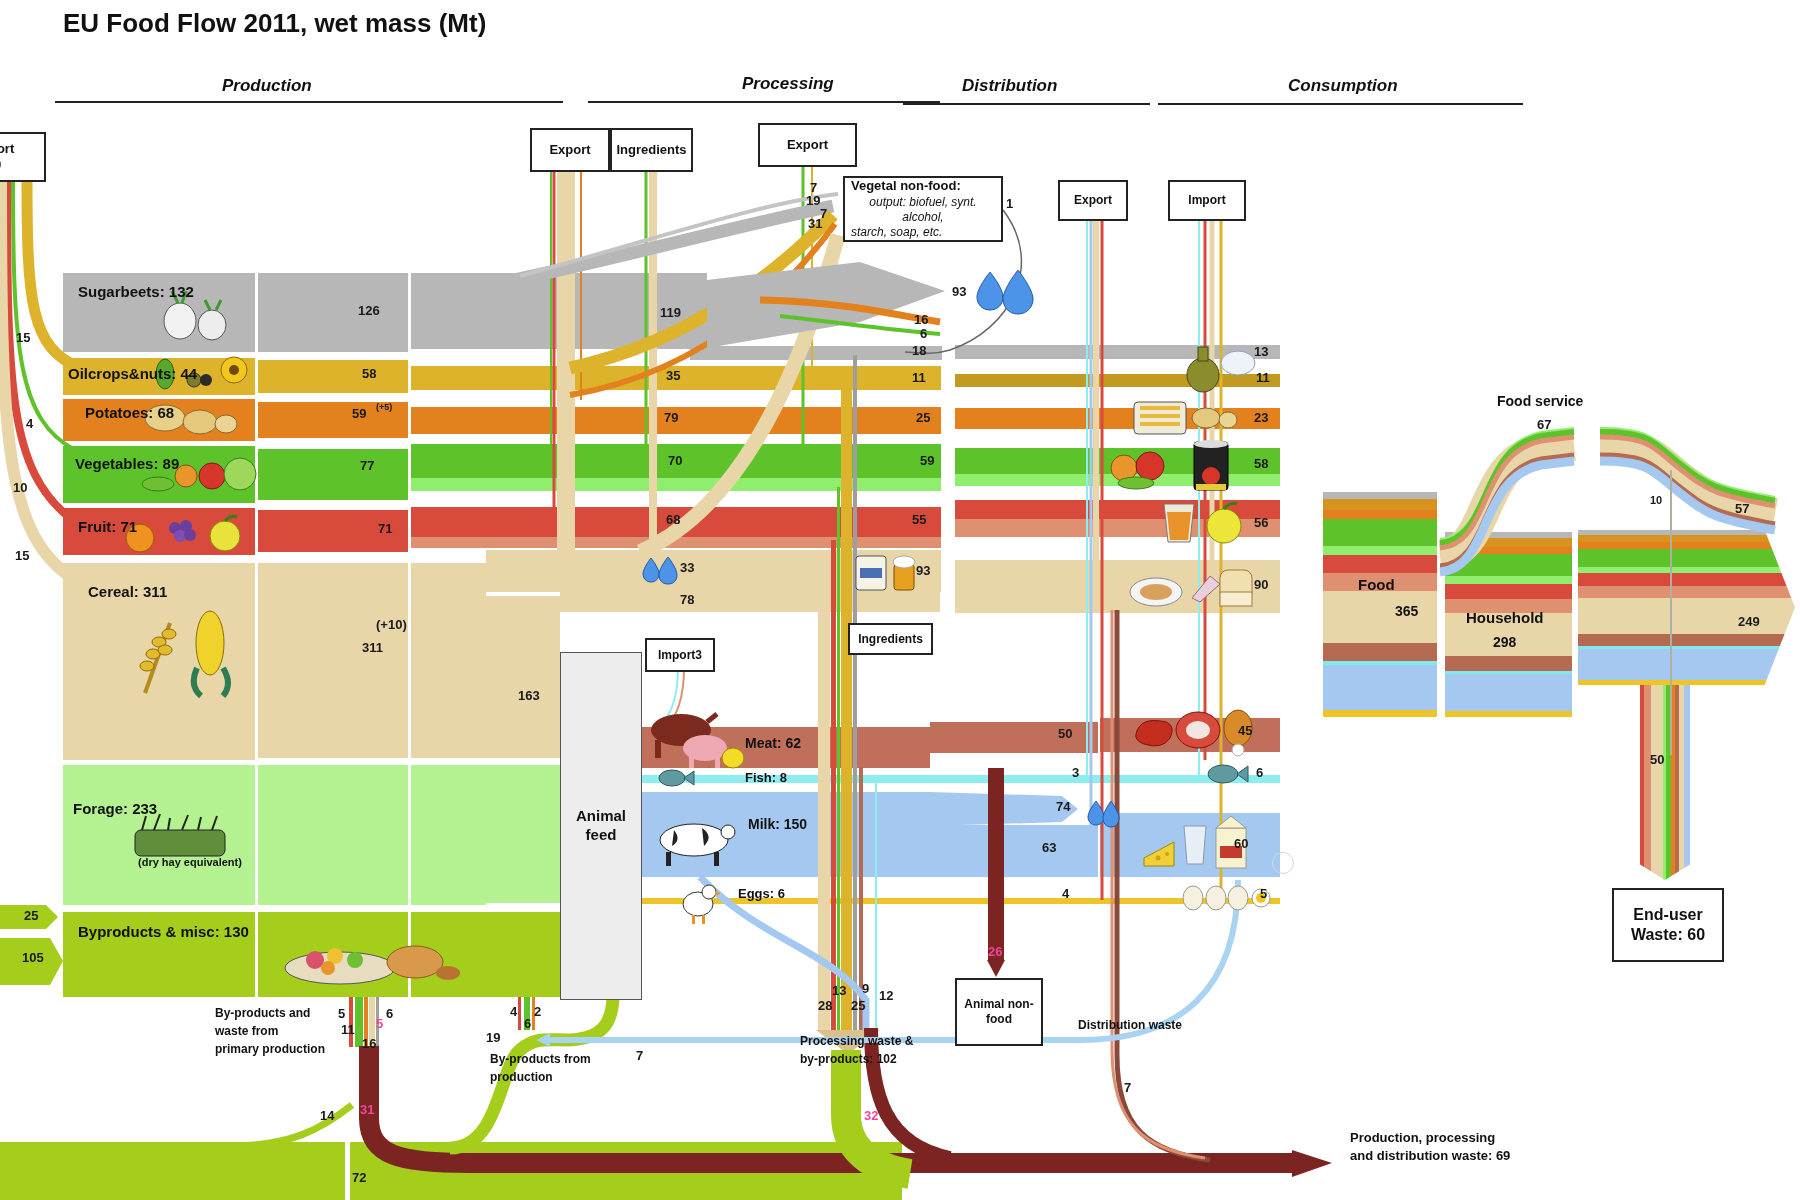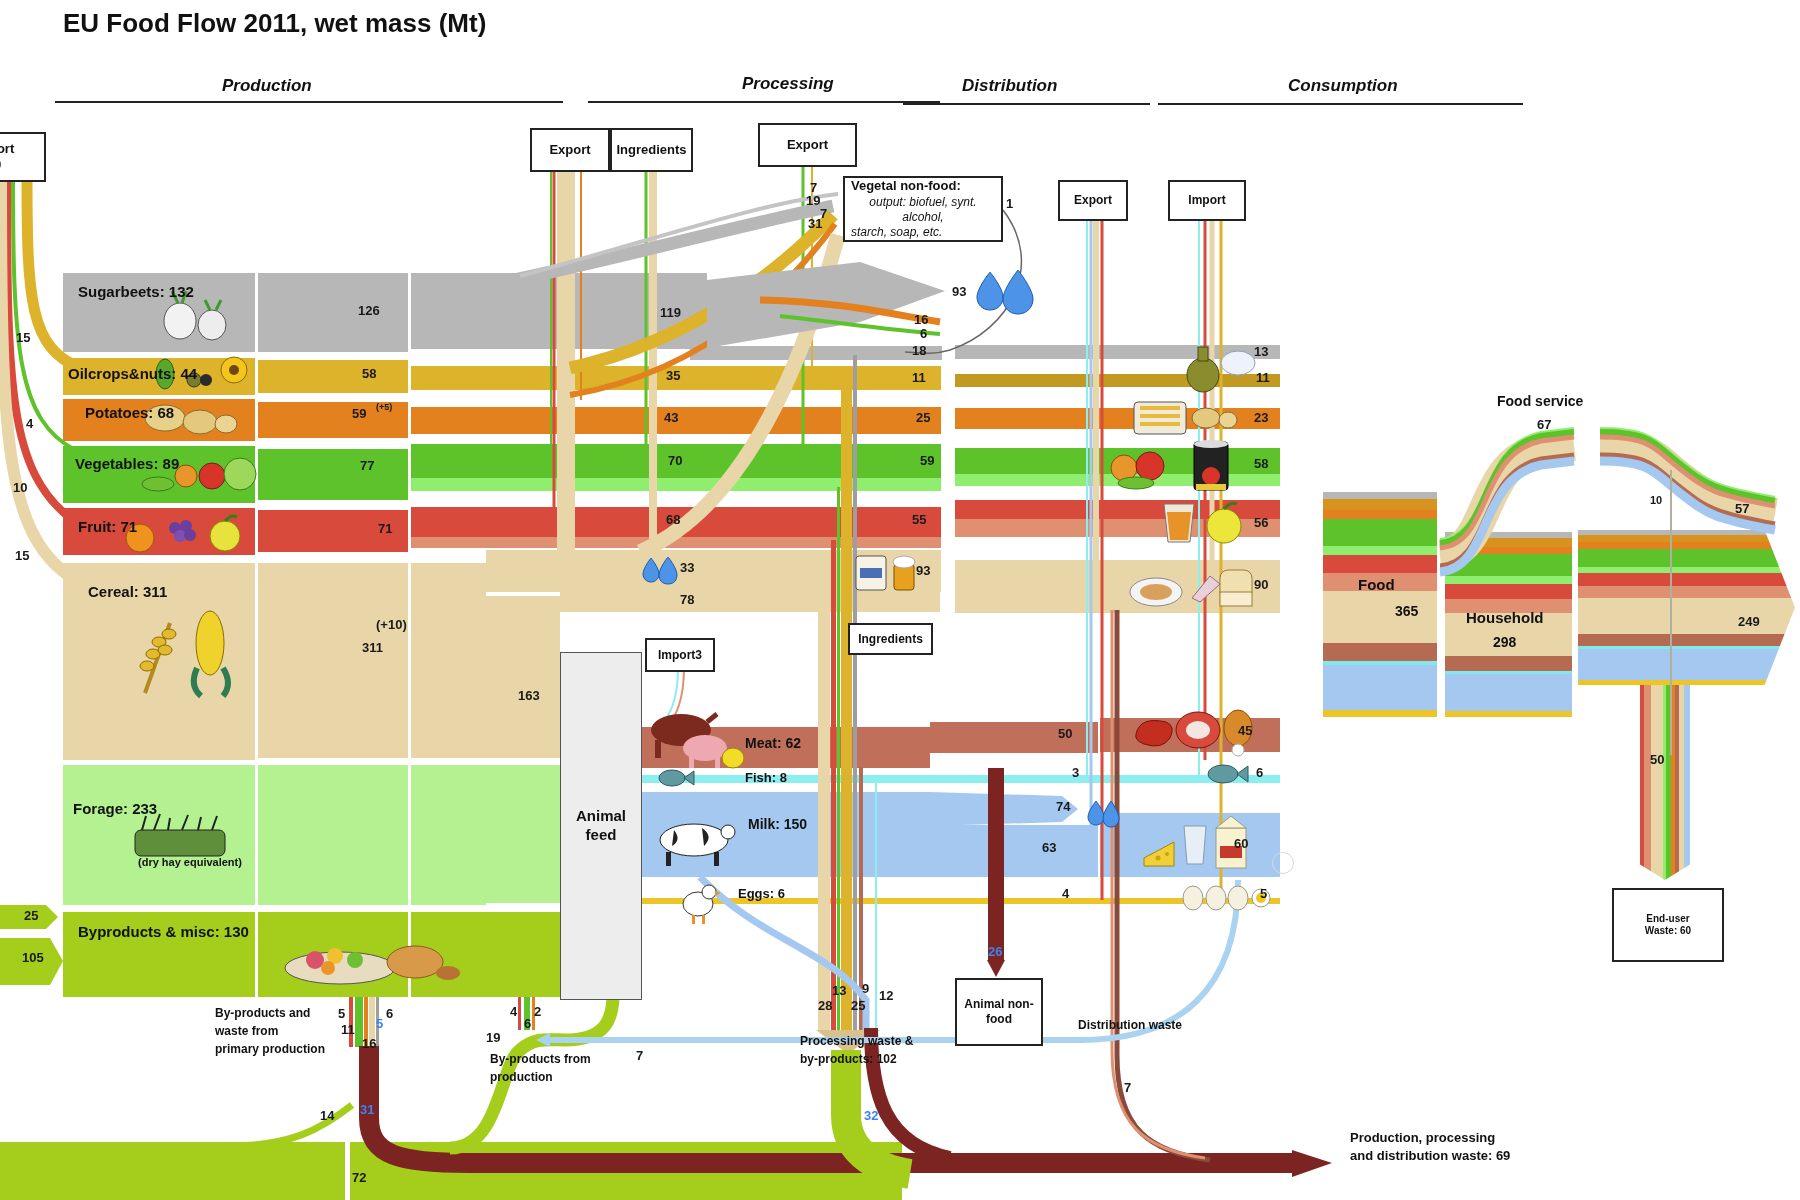--- a/index.html
+++ b/index.html
@@ -1,20 +1,20 @@
 <!DOCTYPE html>
 <html><head>
 <meta charset="utf-8">
 <style>
   html,body{margin:0;padding:0;background:#fff;}
   #canvas{position:relative;width:1800px;height:1200px;overflow:hidden;background:#fff;
           font-family:"Liberation Sans","DejaVu Sans",sans-serif;}
   .band{position:absolute;}
   .n{position:absolute;font-weight:bold;font-size:13px;color:#1a1a1a;white-space:nowrap;z-index:6;}
-  .nw{color:#3b82f6;}
+  .nw{color:#ec4899;}
   .sup{font-size:9px;}
   .nodelabel{position:absolute;font-weight:bold;font-size:15px;color:#111;white-space:nowrap;z-index:6;}
   .tiny{font-size:11px;}
   .hdr{position:absolute;font-weight:bold;font-style:italic;font-size:17px;color:#111;z-index:6;}
   .hline{position:absolute;height:2px;background:#222;z-index:6;}
   .box{position:absolute;background:#fff;border:2px solid #222;display:flex;flex-direction:column;
        align-items:center;justify-content:center;font-weight:bold;font-size:13px;color:#111;
        text-align:center;z-index:7;line-height:1.25;}
   .wl{position:absolute;font-weight:bold;font-size:12px;color:#111;white-space:nowrap;z-index:6;}
   .it{font-style:italic;font-weight:normal;font-size:12px;}
@@ -240,21 +240,21 @@
     <span>Ingredients</span>
   </div>
   <div class="box" style="left:560px;top:652px;width:80px;height:346px;background:#ededed;border:1.5px solid #555;font-size:15px;">
     <span>Animal</span>
     <span>feed</span>
   </div>
   <div class="box" style="left:955px;top:978px;width:84px;height:64px;font-size:12px;">
     <span>Animal non-</span>
     <span>food</span>
   </div>
-  <div class="box" style="left:1612px;top:888px;width:108px;height:70px;font-size:10px;">
+  <div class="box" style="left:1612px;top:888px;width:108px;height:70px;font-size:16px;">
     <span>End-user</span>
     <span>Waste: 60</span>
   </div>
 
   <div class="nodelabel" style="left:78px;top:283px;">Sugarbeets: 132</div>
   <div class="nodelabel" style="left:68px;top:365px;">Oilcrops&amp;nuts: 44</div>
   <div class="nodelabel" style="left:85px;top:404px;">Potatoes: 68</div>
   <div class="nodelabel" style="left:75px;top:455px;">Vegetables: 89</div>
   <div class="nodelabel" style="left:78px;top:518px;">Fruit: 71</div>
   <div class="nodelabel" style="left:88px;top:583px;">Cereal: 311</div>
@@ -283,21 +283,21 @@
   <b class="n" style="left:914px;top:312px;">16</b>
   <b class="n" style="left:920px;top:326px;">6</b>
   <b class="n" style="left:912px;top:343px;">18</b>
   <b class="n" style="left:1254px;top:344px;">13</b>
   <b class="n" style="left:362px;top:366px;">58</b>
   <b class="n" style="left:666px;top:368px;">35</b>
   <b class="n" style="left:912px;top:370px;">11</b>
   <b class="n" style="left:1256px;top:370px;">11</b>
   <b class="n" style="left:352px;top:406px;">59</b>
   <b class="n sup" style="left:376px;top:402px;">(+5)</b>
-  <b class="n" style="left:664px;top:410px;">43</b>
+  <b class="n" style="left:664px;top:410px;">79</b>
   <b class="n" style="left:916px;top:410px;">25</b>
   <b class="n" style="left:1254px;top:410px;">23</b>
   <b class="n" style="left:360px;top:458px;">77</b>
   <b class="n" style="left:668px;top:453px;">70</b>
   <b class="n" style="left:920px;top:453px;">59</b>
   <b class="n" style="left:1254px;top:456px;">58</b>
   <b class="n" style="left:378px;top:521px;">71</b>
   <b class="n" style="left:666px;top:512px;">68</b>
   <b class="n" style="left:912px;top:512px;">55</b>
   <b class="n" style="left:1254px;top:515px;">56</b>

